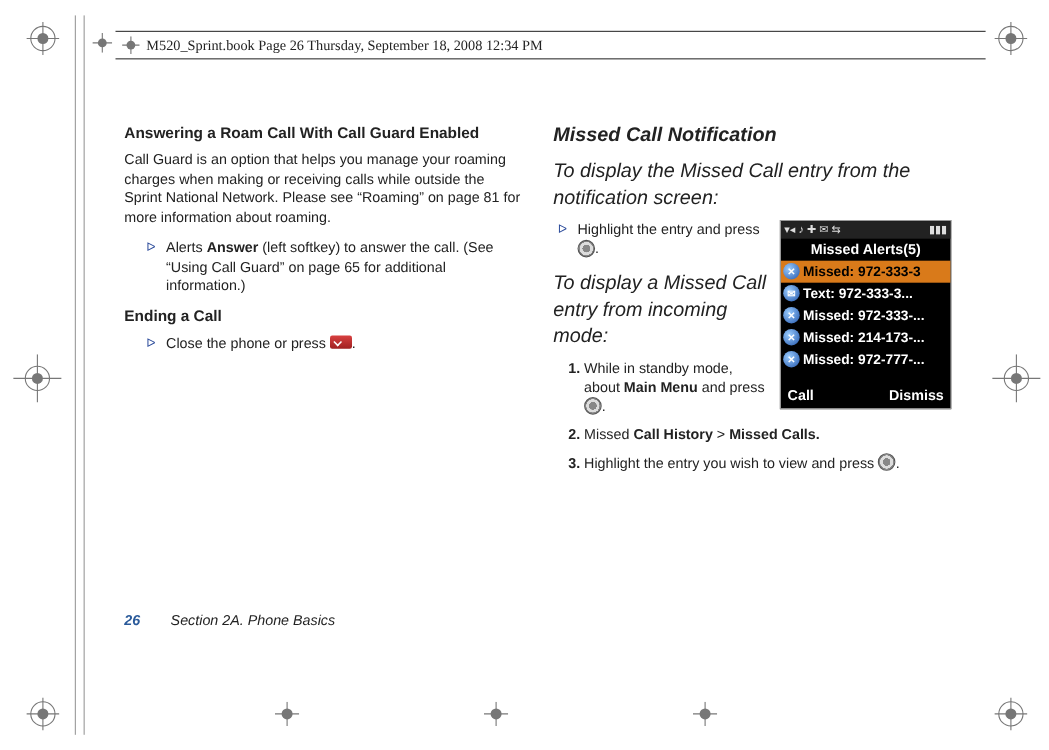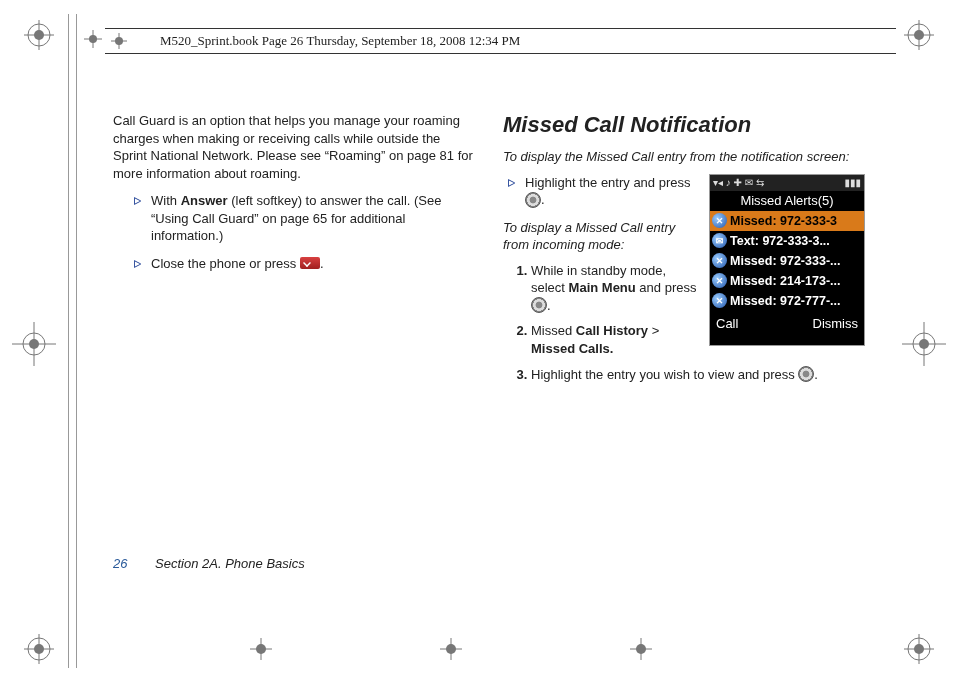--- a/index.html
+++ b/index.html
@@ -21,46 +21,45 @@
     left: 105px;
     right: 58px;
     height: 24px;
     border-top: 0.5px solid #333;
     border-bottom: 0.5px solid #333;
     display: flex;
     align-items: center;
     padding-left: 6px;
     font-family: "Times New Roman", Times, serif;
     font-size: 13px;
-    gap: 27px;
   }
   .content {
     position: absolute;
     top: 112px;
     left: 113px;
     width: 752px;
     display: flex;
     gap: 28px;
   }
   .col { flex: 1 1 50%; }
   h3.subhead {
     font-size: 14px;
     font-weight: 600;
     margin: 0 0 8px 0;
     font-family: Arial, Helvetica, sans-serif;
   }
   h3.section-title {
-    font-size: 22px;
+    font-size: 18px;
     font-weight: bold;
     font-style: italic;
     margin: 0 0 10px 0;
     font-family: Arial, Helvetica, sans-serif;
   }
   p { margin: 0 0 10px 0; line-height: 1.35; }
-  p.italic { font-style: italic; font-family: Arial, sans-serif; font-size: 13px; margin-bottom: 8px;}
+  p.italic { font-style: italic; font-family: Arial, sans-serif; font-size: 18px; margin-bottom: 8px;}
   .bullet-row {
     display: flex;
     align-items: flex-start;
     margin: 0 0 10px 20px;
     line-height: 1.35;
   }
   .bullet-row .marker {
     flex: 0 0 18px;
     color: #2a4a9a;
     font-size: 11px;
@@ -75,21 +74,21 @@
   ol.steps li { margin-bottom: 8px; }
   ol.steps li::marker { font-weight: bold; }
   .bi { font-weight: bold; }
   .footer {
     position: absolute;
     left: 113px;
     top: 556px;
     font-style: italic;
     font-size: 13px;
   }
-  .footer .pn { color: #2a5a9a; font-weight: normal; margin-right: 24px; font-style: italic;}
+  .footer .pn { color: #2a5a9a; font-weight: bold; margin-right: 24px; font-style: italic;}
   .icon-inline {
     display: inline-block;
     vertical-align: middle;
     width: 18px;
     height: 14px;
     position: relative;
     top: -1px;
   }
   .icon-ok {
     background: linear-gradient(#d84040,#a02020);
@@ -134,21 +133,21 @@
     background: #222;
     display:flex;
     align-items:center;
     justify-content:space-between;
     padding:0 3px;
     font-size:10px;
     color:#ddd;
   }
   .phone-shot .title {
     text-align: center;
-    font-weight: normal;
+    font-weight: bold;
     padding: 2px 0 3px;
     font-size: 13px;
   }
   .phone-shot .row {
     display: flex;
     align-items: center;
     height: 20px;
     padding: 0 2px;
     font-weight: bold;
     font-size: 12.5px;
@@ -159,25 +158,25 @@
     width: 15px; height: 15px;
     border-radius: 50%;
     background: radial-gradient(circle at 35% 35%, #9cf, #25a);
     flex: 0 0 15px;
     font-size:9px;
     display:flex;align-items:center;justify-content:center;
     color:#fff;
   }
   .phone-shot .softkeys {
     position: absolute;
-    bottom: 10px; left:0; right:0;
+    bottom: 0; left:0; right:0;
     display:flex;
     justify-content:space-between;
     padding: 3px 6px 4px;
-    font-weight: normal;
+    font-weight: bold;
     font-size: 13px;
   }
   .right-top-block { overflow: hidden; }
 </style>
 </head>
 <body>
 
 <svg class="crop-mark" style="top:20px;left:24px" width="30" height="30">
     <circle cx="15" cy="15" r="11" fill="none" stroke="#777" stroke-width="1"></circle>
     <line x1="15" y1="0" x2="15" y2="30" stroke="#777"></line>
@@ -244,27 +243,29 @@
       <circle cx="8" cy="8" r="4" fill="#777"></circle>
       <line x1="8" y1="0" x2="8" y2="16" stroke="#777"></line>
       <line x1="0" y1="8" x2="16" y2="8" stroke="#777"></line>
     </svg>
   <span>M520_Sprint.book  Page 26  Thursday, September 18, 2008  12:34 PM</span>
 </div>
 
 <div class="content">
 
   <div class="col">
+    <h3 class="subhead">Answering a Roam Call With Call Guard Enabled</h3>
     <p>Call Guard is an option that helps you manage your roaming charges when making or receiving calls while outside the Sprint National Network. Please see “Roaming” on page 81 for more information about roaming.</p>
     <div class="bullet-row">
       <div class="marker">ᐅ</div>
       <div class="txt">
-        <span>With </span><span class="bi">Answer</span><span> (left softkey) to answer the call. (See “Using Call Guard” on page 65 for additional information.)</span>
+        <span>Alerts </span><span class="bi">Answer</span><span> (left softkey) to answer the call. (See “Using Call Guard” on page 65 for additional information.)</span>
       </div>
     </div>
+    <h3 class="subhead" style="margin-top:6px">Ending a Call</h3>
     <div class="bullet-row">
       <div class="marker">ᐅ</div>
       <div class="txt">
         <span>Close the phone or press </span><span class="icon-inline icon-ok"></span><span>.</span>
       </div>
     </div>
   </div>
 
   <div class="col">
     <h3 class="section-title">Missed Call Notification</h3>
@@ -310,21 +311,21 @@
         <div class="marker">ᐅ</div>
         <div class="txt">
           <span>Highlight the entry and press </span><span class="icon-menu"></span><span>.</span>
         </div>
       </div>
 
       <p class="italic" style="margin-top:4px">To display a Missed Call entry from incoming mode:</p>
 
       <ol class="steps">
         <li>
-          <span>While in standby mode, select </span><span class="bi">Main Menu</span><span> and press </span><span class="icon-menu"></span><span>.</span>
+          <span>While in standby mode, about </span><span class="bi">Main Menu</span><span> and press </span><span class="icon-menu"></span><span>.</span>
         </li>
         <li>
           <span>Missed </span><span class="bi">Call History</span><span> &gt; </span><span class="bi">Missed Calls.</span>
         </li>
         <li>
           <span>Highlight the entry you wish to view and press </span><span class="icon-menu"></span><span>.</span>
         </li>
       </ol>
     </div>
   </div>

